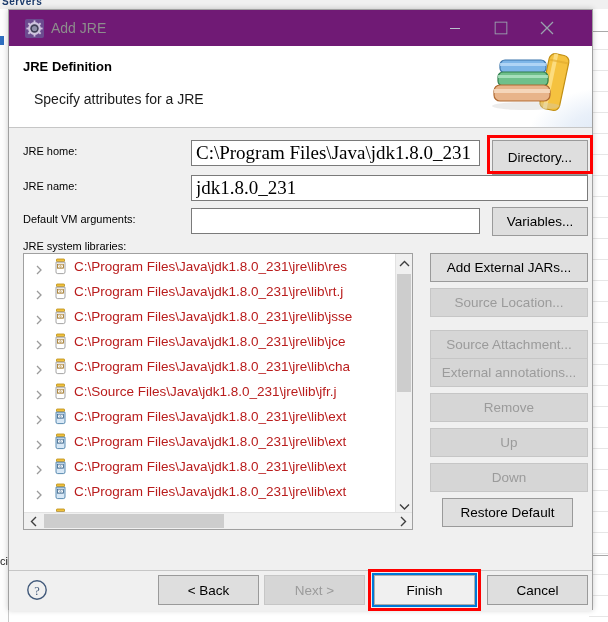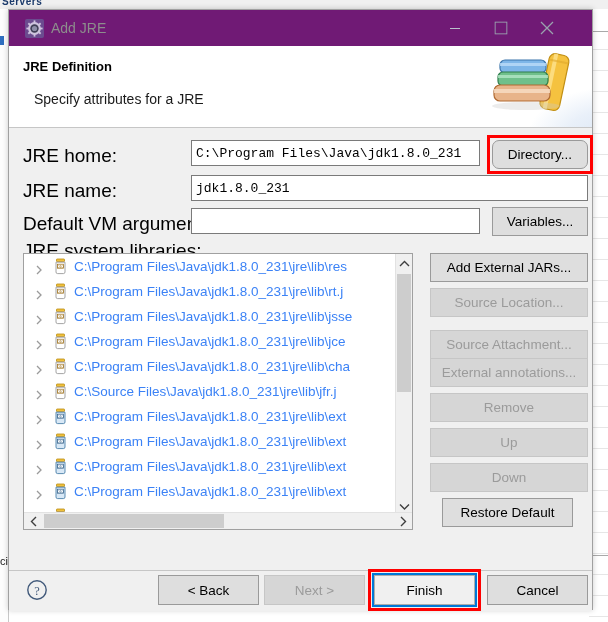--- a/index.html
+++ b/index.html
@@ -41,36 +41,36 @@
   
   .header{position:relative;height:81px;background:#ffffff;border-bottom:1px solid #c6c6c6;overflow:hidden;}
   .header-title{position:absolute;left:14px;top:13px;font-size:13px;font-weight:bold;color:#000;}
   .header-sub{position:absolute;left:25px;top:45px;font-size:14px;color:#1a1a1a;}
   .header-img{position:absolute;right:0px;top:-10px;width:110px;height:92px;}
   .header-img .swoosh{position:absolute;right:0;top:0;width:110px;height:92px;background:
      radial-gradient(ellipse 120px 70px at 120% 110%, #dbe6f4 0%, #e9f0f9 40%, #ffffff 72%);}
 
   
   .dlgbody{position:relative;height:442px;background:#f0f0f0;}
-  .field-label{position:absolute;font-size:19px;color:#000;white-space:nowrap;}
+  .field-label{position:absolute;font-size:11px;color:#000;white-space:nowrap;}
   .txtfield{position:absolute;background:#ffffff;border:1px solid #7a7a7a;box-sizing:border-box;
-      font-family:Liberation Mono, monospace;font-size:13px;color:#000;padding:0 4px;line-height:24px;height:26px;outline:none;}
+      font-family:Liberation Serif, serif;font-size:19px;color:#000;padding:0 4px;line-height:24px;height:26px;outline:none;}
   .btn{position:absolute;box-sizing:border-box;background:#dedede;border:1px solid #9a9a9a;
       font-family:"Liberation Sans",sans-serif;font-size:13.5px;color:#000;text-align:center;cursor:default;
       display:flex;align-items:center;justify-content:center;white-space:nowrap;overflow:hidden;}
   .btn.disabled{color:#9b9b9b;border-color:#c6c6c6;background:#d6d6d6;}
   .btn.plain-white{background:#f0f0f0;border:1px solid #adadad;}
 
   
   .tree{position:absolute;left:14px;top:125px;width:390px;height:277px;background:#ffffff;border:1px solid #a0a0a0;box-sizing:border-box;overflow:hidden;}
   .tree-inner{position:absolute;left:0;top:0;width:373px;height:258px;overflow:hidden;}
   .tree-row{position:relative;height:25px;white-space:nowrap;padding-left:6px;}
   .tree-arrow{position:absolute;left:10px;top:7px;width:10px;height:10px;}
   .tree-ico{position:absolute;left:28px;top:4px;width:17px;height:17px;}
-  .tree-label{position:absolute;left:50px;top:3px;font-size:13.5px;color:#3b82f6;line-height:19px;white-space:nowrap;}
+  .tree-label{position:absolute;left:50px;top:3px;font-size:13.5px;color:#b91c1c;line-height:19px;white-space:nowrap;}
   .vscroll{position:absolute;right:0;top:0;width:16px;height:261px;background:#f0f0f0;border-left:1px solid #e2e2e2;}
   .vscroll .thumb{position:absolute;left:1px;top:20px;width:14px;height:118px;background:#cdcdcd;}
   .vscroll .arrow{position:absolute;left:0;width:16px;height:18px;display:flex;align-items:center;justify-content:center;}
   .hscroll{position:absolute;left:0;bottom:0;width:388px;height:16px;background:#f0f0f0;border-top:1px solid #e2e2e2;}
   .hscroll .thumb{position:absolute;left:20px;top:1px;width:180px;height:14px;background:#cdcdcd;}
   .hscroll .arrow{position:absolute;top:0;width:18px;height:16px;display:flex;align-items:center;justify-content:center;}
 
   
   .footer{position:relative;height:40px;background:#f0f0f0;border-top:1px solid #c6c6c6;}
   .help-icon{position:absolute;left:17px;top:8px;width:22px;height:22px;}
@@ -187,21 +187,21 @@
         <rect x="12" y="53" width="56" height="4" fill="#f7dcc2" opacity="0.85"></rect>
         <ellipse cx="44" cy="70" rx="34" ry="4" fill="#c9c9c9" opacity="0.35"></ellipse>
       </svg>
     </div>
   </div>
 
   <div class="dlgbody">
 
     <div class="field-label" style="left:14px;top:17px;">JRE home:</div>
     <input class="txtfield" style="left: 182px; top: 12px; width: 289px;" value="C:\Program Files\Java\jdk1.8.0_231">
-    <div class="btn" style="left:483px;top:12px;width:96px;height:29px;border-radius:7px;">Directory...</div>
+    <div class="btn" style="left:483px;top:12px;width:96px;height:35px;">Directory...</div>
     <div class="redbox" style="left:478px;top:7px;width:106px;height:39px;"></div>
 
     <div class="field-label" style="left:14px;top:52px;">JRE name:</div>
     <input class="txtfield" style="left: 182px; top: 47px; width: 397px;" value="jdk1.8.0_231">
 
     <div class="field-label" style="left:14px;top:85px;">Default VM arguments:</div>
     <input class="txtfield" style="left: 182px; top: 80px; width: 289px;" value="">
     <div class="btn" style="left:483px;top:79px;width:96px;height:29px;">Variables...</div>
 
     <div class="field-label" style="left:14px;top:112px;">JRE system libraries:</div>

